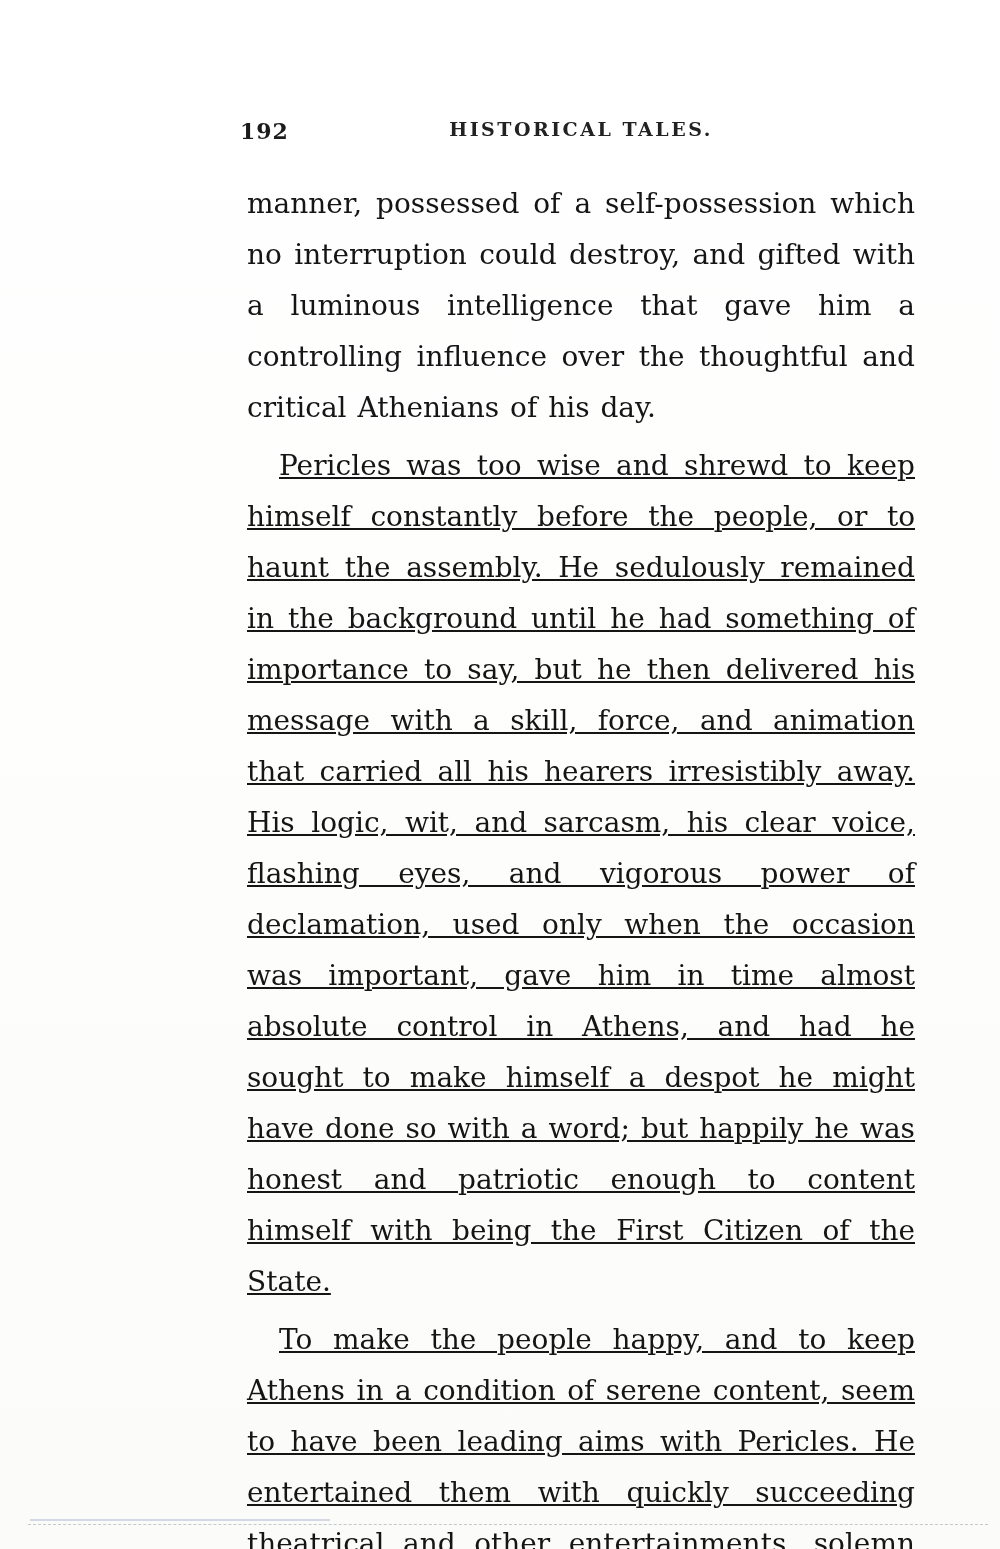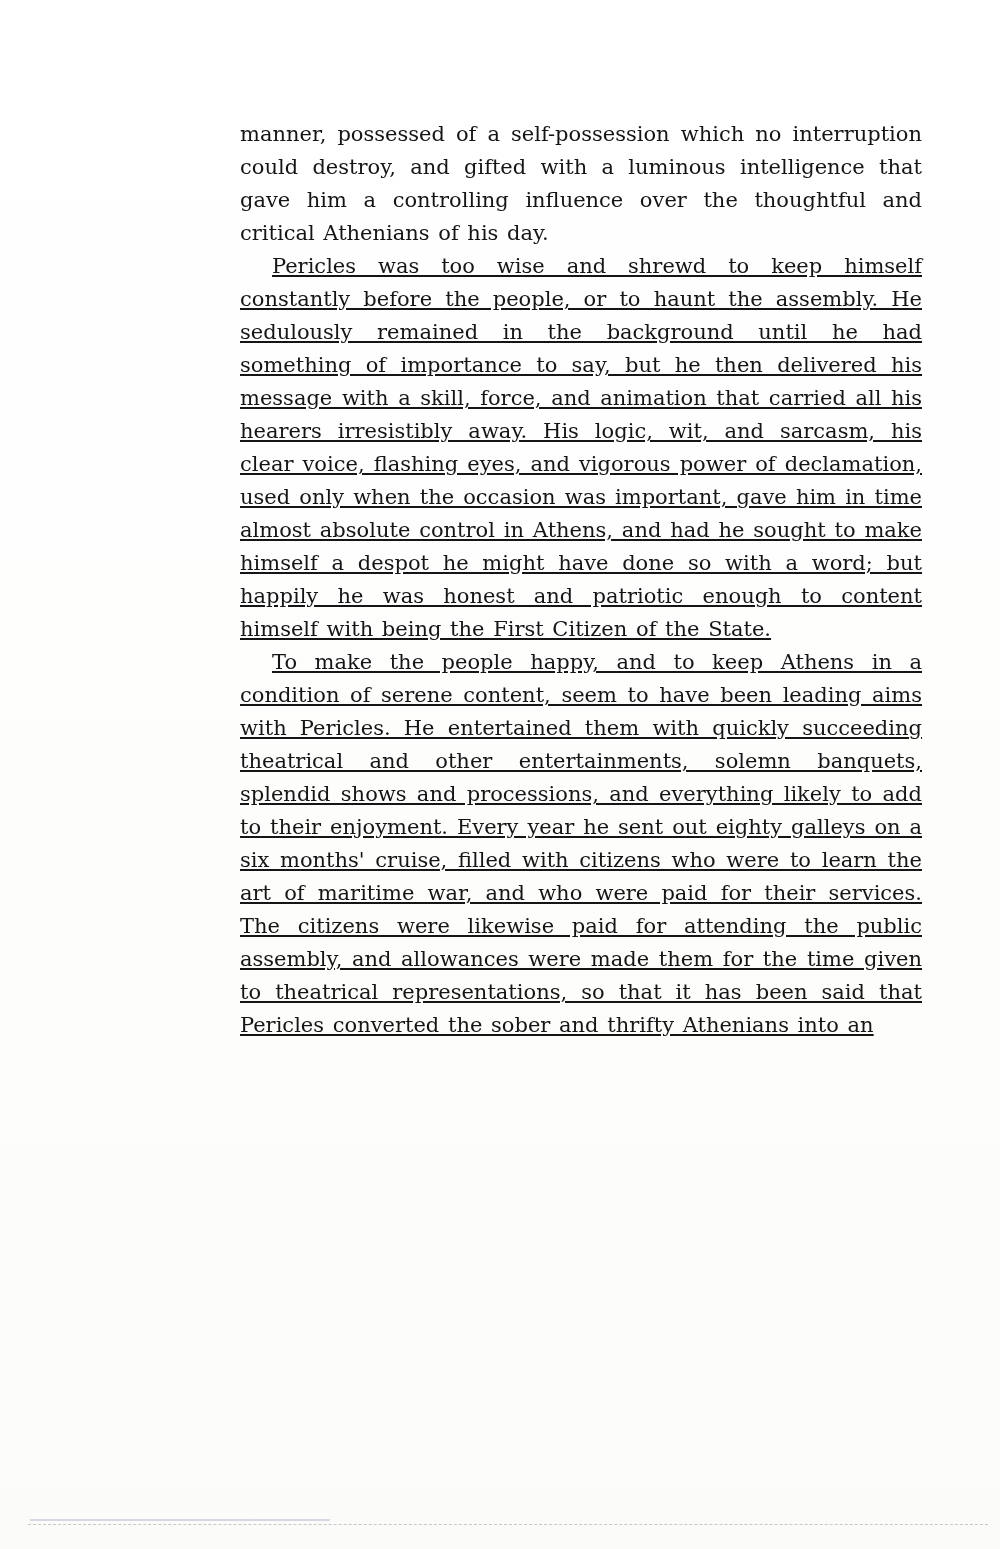--- a/index.html
+++ b/index.html
@@ -38,23 +38,23 @@
     position: absolute;
     left: 0;
     right: 0;
     text-align: center;
     font-size: 19px;
     font-weight: bold;
     letter-spacing: 2.5px;
     color: #222;
   }
   .body-text p {
-    margin: 0;
-    font-size: 21px;
-    line-height: 33px;
+    margin: 7px;
+    font-size: 28px;
+    line-height: 51px;
     text-align: justify;
     text-justify: inter-word;
     word-spacing: 2px;
     color: #151515;
   }
   .body-text p.indented {
     text-indent: 32px;
     text-decoration: underline;
   }
   .scan-line {
@@ -74,20 +74,24 @@
     background: rgba(90,110,160,0.25);
   }
 </style>
 </head>
 <body>
 
 <div class="page">
 
   <div class="text-block">
 
+    <div class="page-header">
+      <span class="page-number">192</span>
+      <span class="running-title">HISTORICAL TALES.</span>
+    </div>
 
     <div class="body-text">
       <p>manner, possessed of a self-possession which no interruption could destroy, and gifted with a luminous intelligence that gave him a controlling influence over the thoughtful and critical Athenians of his day.</p>
       <p class="indented">Pericles was too wise and shrewd to keep himself constantly before the people, or to haunt the assembly. He sedulously remained in the background until he had something of importance to say, but he then delivered his message with a skill, force, and animation that carried all his hearers irresistibly away. His logic, wit, and sarcasm, his clear voice, flashing eyes, and vigorous power of declamation, used only when the occasion was important, gave him in time almost absolute control in Athens, and had he sought to make himself a despot he might have done so with a word; but happily he was honest and patriotic enough to content himself with being the First Citizen of the State.</p>
       <p class="indented">To make the people happy, and to keep Athens in a condition of serene content, seem to have been leading aims with Pericles. He entertained them with quickly succeeding theatrical and other entertainments, solemn banquets, splendid shows and processions, and everything likely to add to their enjoyment. Every year he sent out eighty galleys on a six months' cruise, filled with citizens who were to learn the art of maritime war, and who were paid for their services. The citizens were likewise paid for attending the public assembly, and allowances were made them for the time given to theatrical representations, so that it has been said that Pericles converted the sober and thrifty Athenians into an</p>
     </div>
 
   </div>
 
   <div class="scan-edge"></div>

